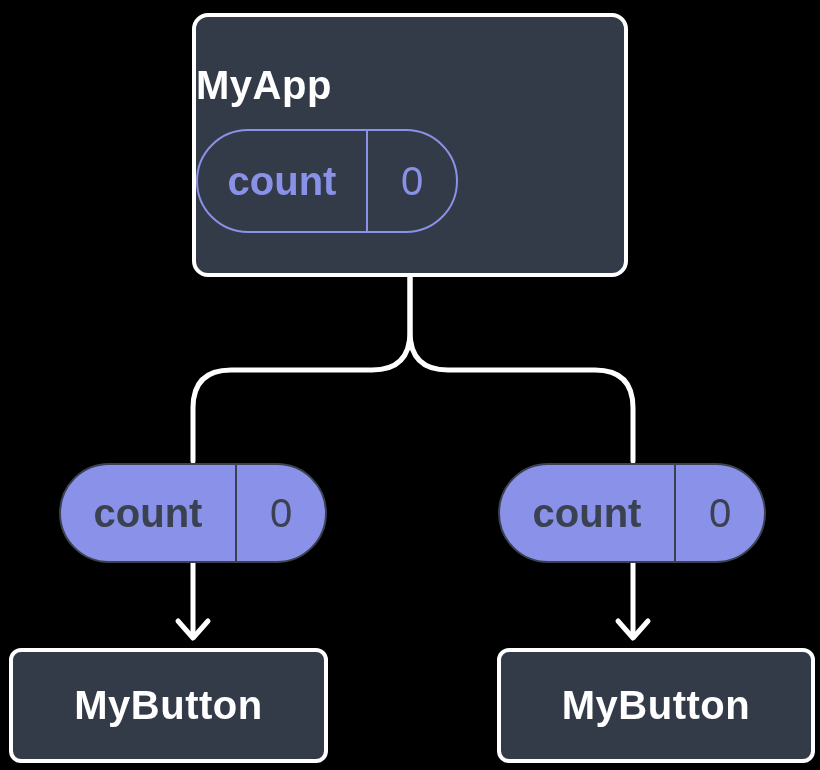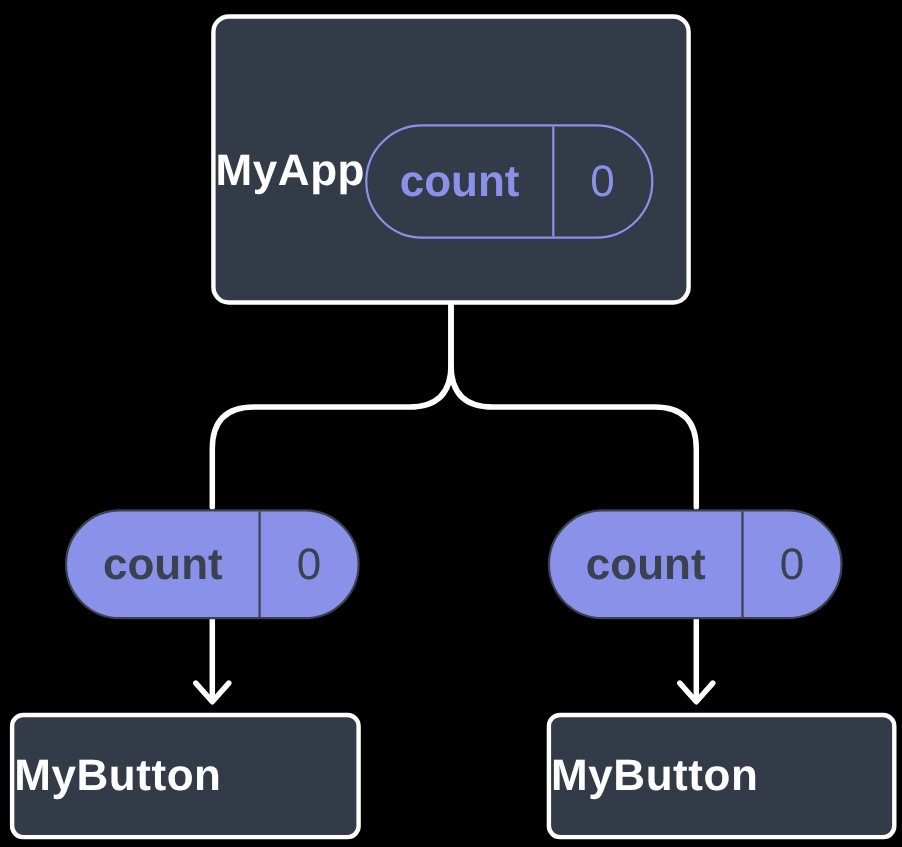--- a/index.html
+++ b/index.html
@@ -23,29 +23,29 @@
   .connectors path{fill:none;stroke-width:5;stroke-linecap:round;stroke-linejoin:round;}
 
   .node{
     position:absolute;
     background:var(--node-fill);
     border:4px solid var(--node-border);
     color:var(--node-text);
   }
   .node-root{
     left:192px;top:13px;width:436px;height:264px;border-radius:16px;
-    display:flex;flex-direction:row;align-items:center;
-    padding-top:20px;
+    display:flex;flex-direction:column;
+    padding-top:44px;
   }
   .node-title{
     font-size:40px;font-weight:700;line-height:48px;letter-spacing:0.5px;
   }
   .node-button{
     border-radius:12px;
-    display:flex;align-items:center;
+    display:flex;align-items:center;justify-content:center;
     font-size:40px;font-weight:700;letter-spacing:0.5px;
   }
   .node-button.left{left:9px;top:648px;width:319px;height:115px;}
   .node-button.right{left:497px;top:648px;width:318px;height:115px;}
 
   .pill{
     display:flex;align-items:stretch;
     border-radius:9999px;
     font-size:40px;line-height:1;
   }

